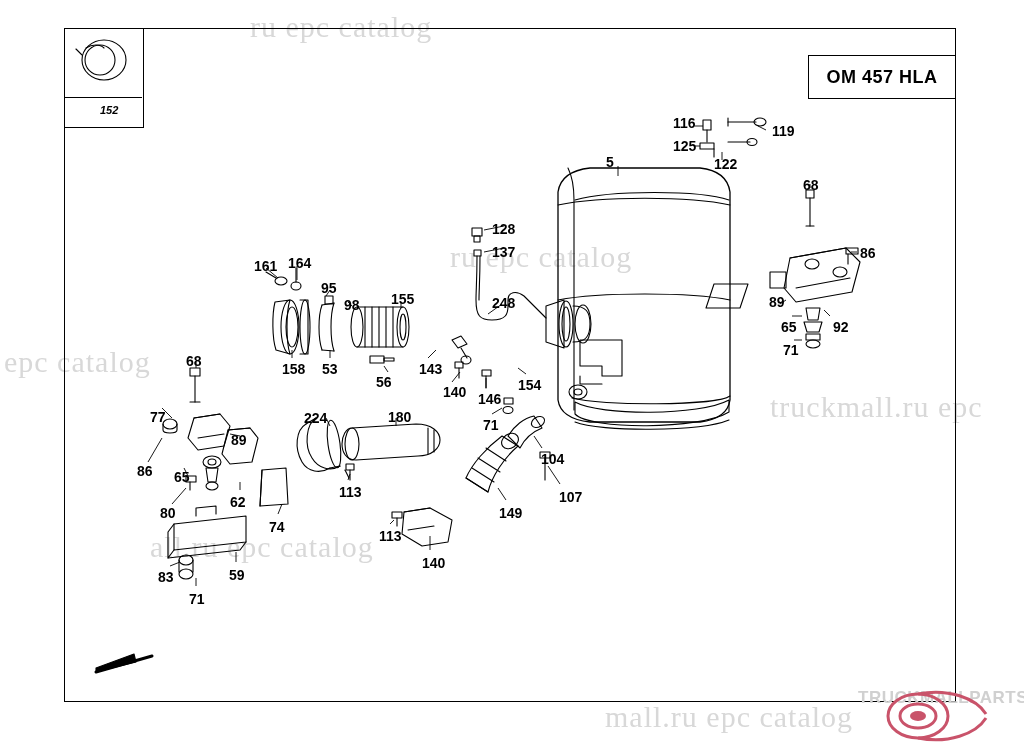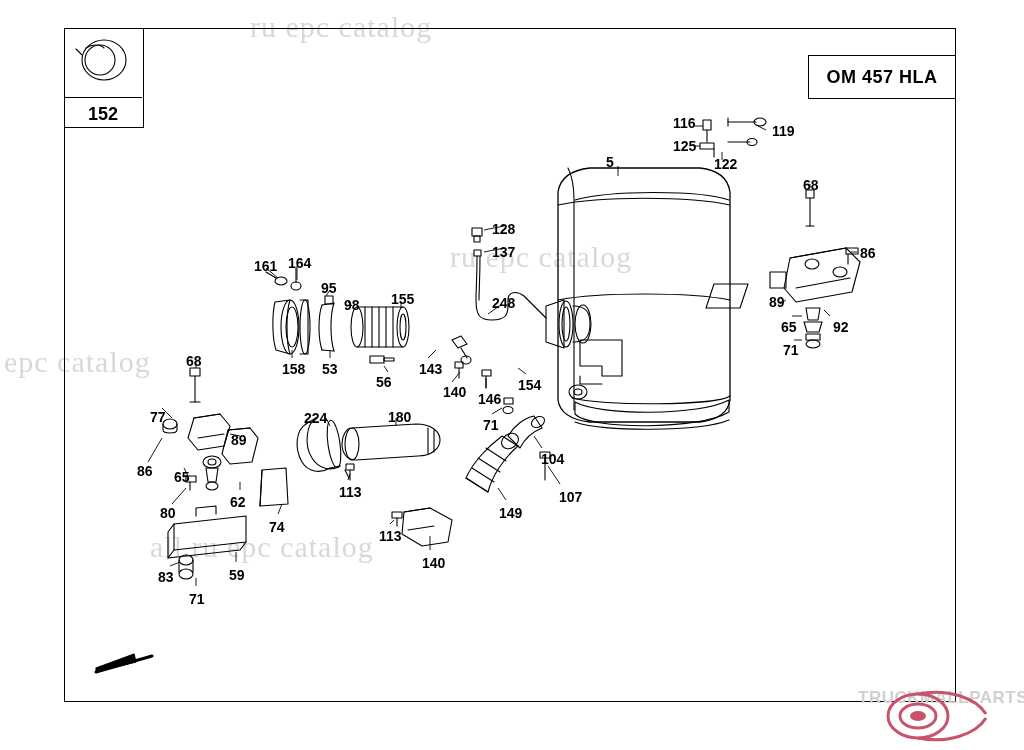--- a/index.html
+++ b/index.html
@@ -45,21 +45,21 @@
   }
   .inset-box{
     position:absolute;left:64px;top:28px;width:78px;height:98px;
     border:1.6px solid #000;
   }
   .inset-divider{
     position:absolute;left:64px;top:97px;width:78px;height:0;
     border-top:1.6px solid #000;
   }
   .inset-label{
-    position:absolute;left:88px;top:104px;font-size:18px;font-weight:bold;
+    position:absolute;left:100px;top:104px;font-size:11px;font-weight:bold;font-style:italic;
   }
 
   
   .lbl{
     position:absolute;
     font-size:14px;
     font-weight:bold;
     font-family:"Liberation Sans", sans-serif;
     white-space:nowrap;
     line-height:1;
@@ -82,21 +82,23 @@
   }
 </style>
 </head>
 <body>
 
 <div id="root">
 
   <div class="wm wm1">ru epc catalog</div>
   <div class="wm wm2">ru epc catalog</div>
   <div class="wm wm3">.ru epc catalog</div>
+  <div class="wm wm4">truckmall.ru epc</div>
   <div class="wm wm5">all.ru epc catalog</div>
+  <div class="wm wm6">mall.ru epc catalog</div>
 
   <div class="frame"></div>
   <div class="title-box">OM 457 HLA</div>
   <div class="inset-box"></div>
   <div class="inset-divider"></div>
   <div class="inset-label">152</div>
 
   <svg class="art" viewBox="0 0 1024 750">
     <g fill="none" stroke="#000" stroke-width="1.1" stroke-linejoin="round" stroke-linecap="round">
 

